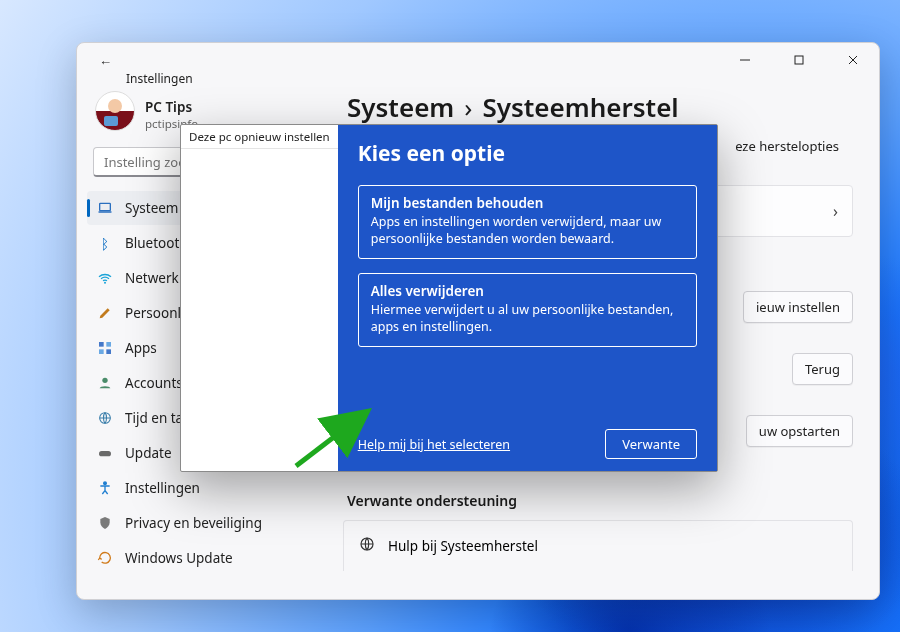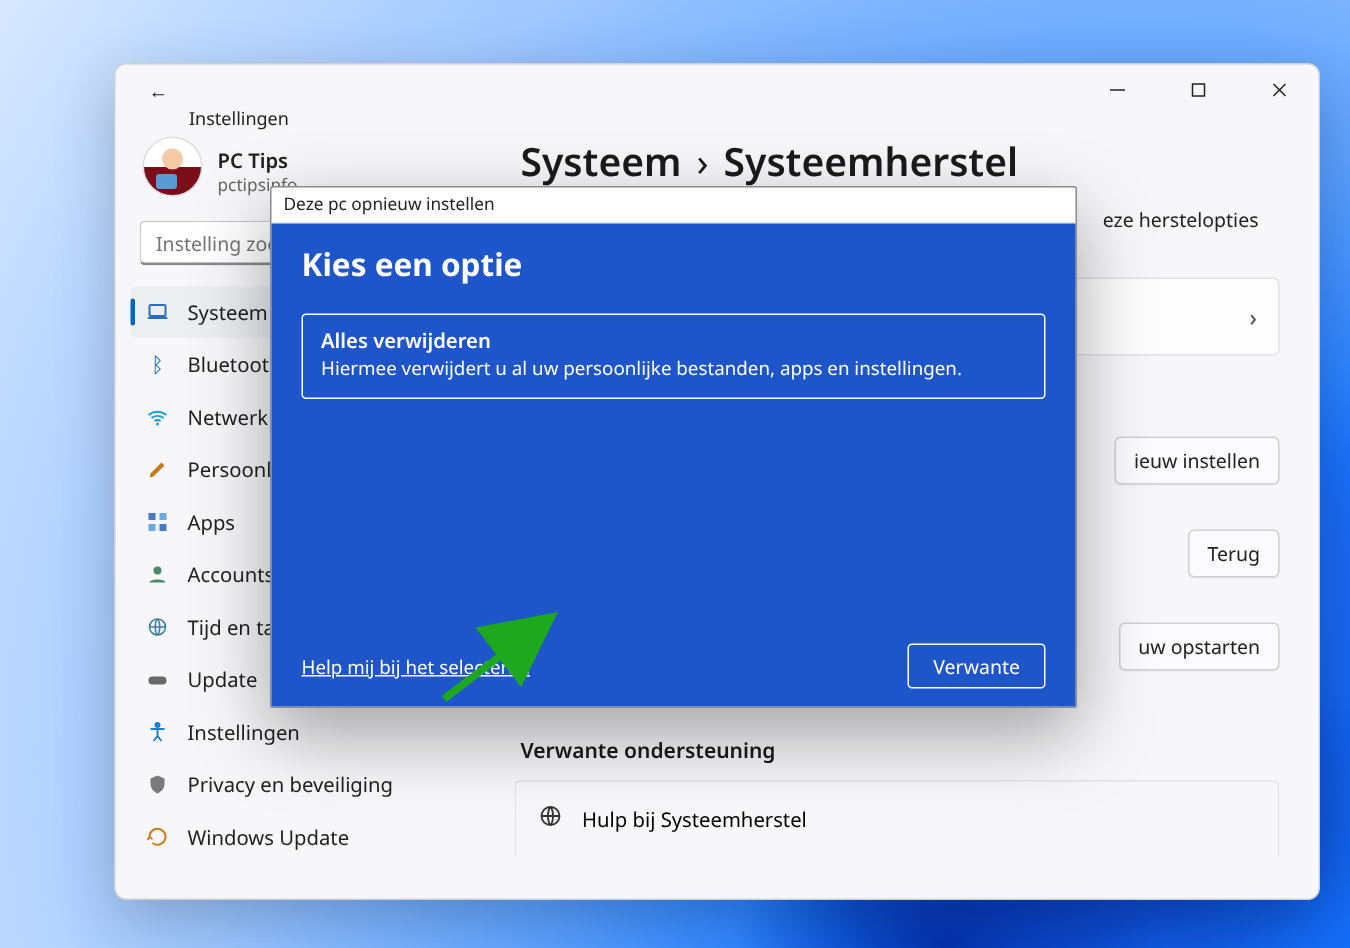--- a/index.html
+++ b/index.html
@@ -121,21 +121,21 @@
   .help-card { border:1px solid #e2e2e6; border-radius:4px 4px 0 0; border-bottom:none; padding:14px; display:flex; gap:12px; align-items:center; font-size:13.5px; }
 
   
   .modal-shadow {
     position:absolute; left:180px; top:124px;
     width:538px; height:348px;
     background:#fff;
     border:1px solid #8a8a8a;
     border-radius:2px;
     box-shadow: 0 18px 50px rgba(0,0,0,.35);
-    display:flex; flex-direction:column;
+    display:flex; 
     z-index: 40;
   }
   .modal-title { height:24px; font-size:11.5px; color:#222; padding:4px 8px; border-bottom:1px solid #e4e4e4; }
   .modal-body {
     flex:1;
     background:#1e55c8;
     color:#fff;
     padding: 14px 20px 12px 20px;
     display:flex; flex-direction:column;
   }
@@ -338,20 +338,24 @@
     </main>
 
   </div>
 </div>
 
 <div class="modal-shadow">
   <div class="modal-title">Deze pc opnieuw instellen</div>
   <div class="modal-body">
     <h2>Kies een optie</h2>
 
+    <div class="opt">
+      <div class="ot">Mijn bestanden behouden</div>
+      <div class="od">Apps en instellingen worden verwijderd, maar uw persoonlijke bestanden worden bewaard.</div>
+    </div>
 
     <div class="opt">
       <div class="ot">Alles verwijderen</div>
       <div class="od">Hiermee verwijdert u al uw persoonlijke bestanden, apps en instellingen.</div>
     </div>
 
     <div class="modal-footer">
       <a>Help mij bij het selecteren</a>
       <button class="mbtn">Verwante</button>
     </div>

